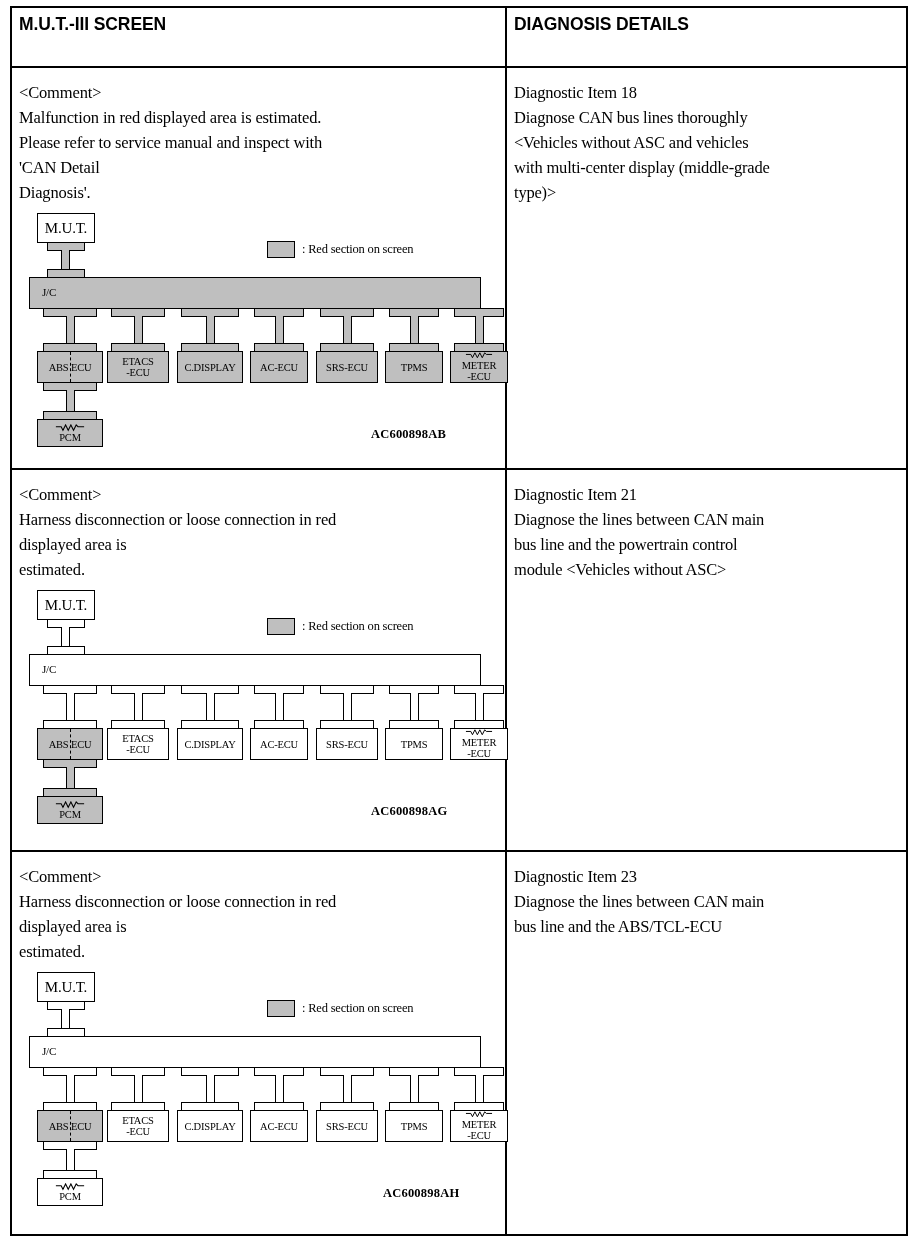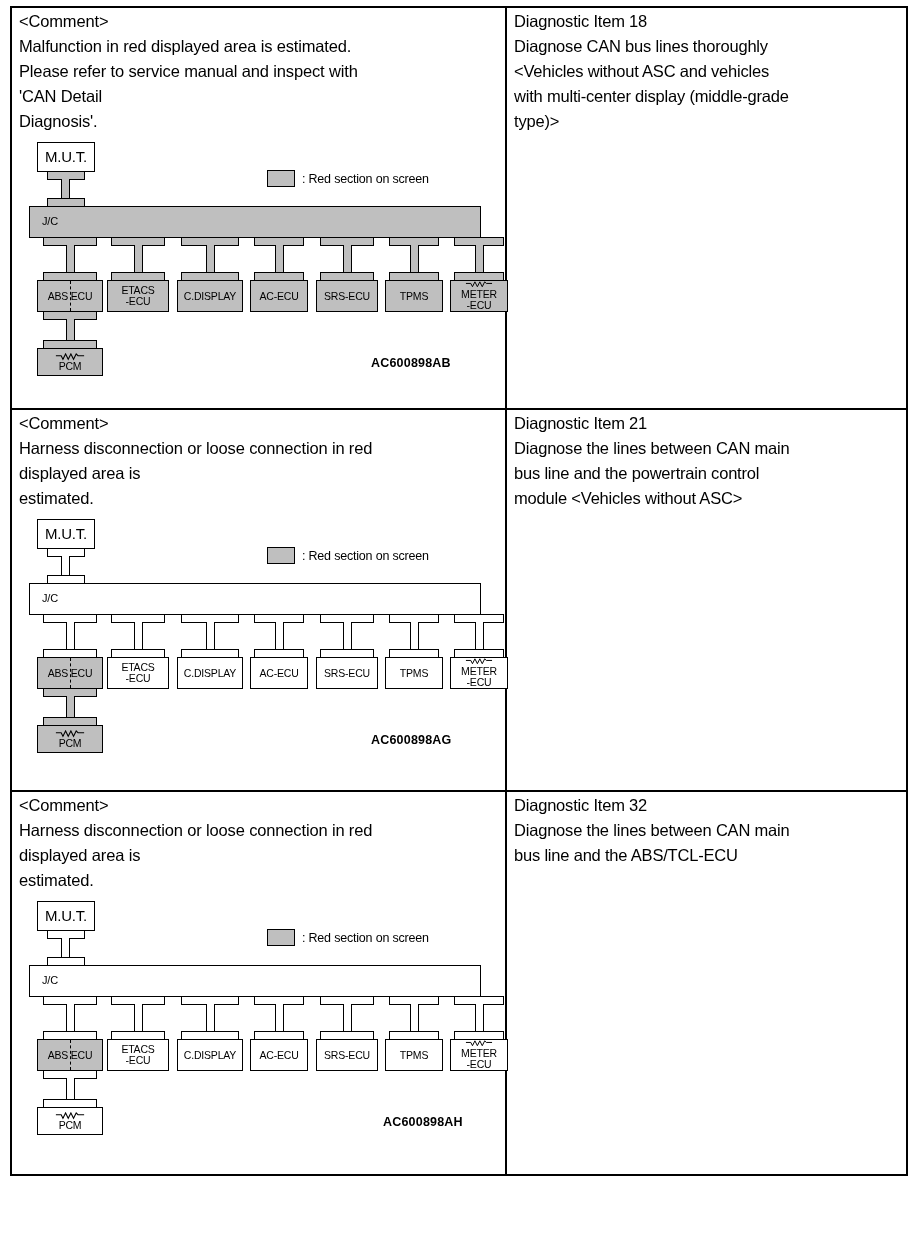--- a/index.html
+++ b/index.html
@@ -32,21 +32,21 @@
   .hdr-cell{height:58px;}
   .hdr-txt{
     font-size:17.5px;
     font-weight:bold;
     padding:6px 0 0 7px;
     letter-spacing:-0.1px;
     line-height:1.15;
   }
 
   
-  .cell-pad{padding:1px 6px 4px 7px;}
+  .cell-pad{padding:12px 6px 4px 7px;font-family:Liberation Serif, serif;}
   .body-txt{
     font-size:16.5px;
     line-height:1.52;
     white-space:pre-line;
     letter-spacing:-0.15px;
   }
   .right-txt{
     font-size:16.5px;
     line-height:1.52;
     white-space:pre-line;
@@ -155,20 +155,28 @@
 
 <div class="page">
 
   <table class="doc">
     <colgroup>
         <col class="c-left">
         <col class="c-right">
       </colgroup>
     <tbody>
 
+      <tr>
+        <td class="hdr-cell">
+          <div class="hdr-txt">M.U.T.-III SCREEN</div>
+        </td>
+        <td class="hdr-cell">
+          <div class="hdr-txt">DIAGNOSIS DETAILS</div>
+        </td>
+      </tr>
 
       <tr class="row1">
         <td class="lcell">
           <div class="cell-pad">
             <div class="body-txt">&lt;Comment&gt;
 Malfunction in red displayed area is estimated.
 Please refer to service manual and inspect with
 'CAN Detail
 Diagnosis'.</div>
             <div class="diagram dg1" id="dg0">
@@ -357,21 +365,21 @@
                 <div class="node" style="left: 431px; top: 142px; width: 58px; height: 32px;"><svg viewBox="0 0 34 9" width="30" height="8" class="resistor">
                     <path d="M1 3 H7 L9 7 L12 1 L15 7 L18 1 L21 7 L24 1 L26 3 H33" fill="none" stroke="#000" stroke-width="1.2"></path>
                   </svg><span style="white-space: pre-line;">METER
 -ECU</span></div>
                 <div class="figcode" style="left: 364px; top: 218px;">AC600898AH</div>
               </div>
           </div>
         </td>
         <td>
           <div class="cell-pad">
-            <div class="right-txt">Diagnostic Item 32
+            <div class="right-txt">Diagnostic Item 23
 Diagnose the lines between CAN main
 bus line and the ABS/TCL-ECU</div>
           </div>
         </td>
       </tr>
 
     </tbody>
   </table>
 </div>
 

